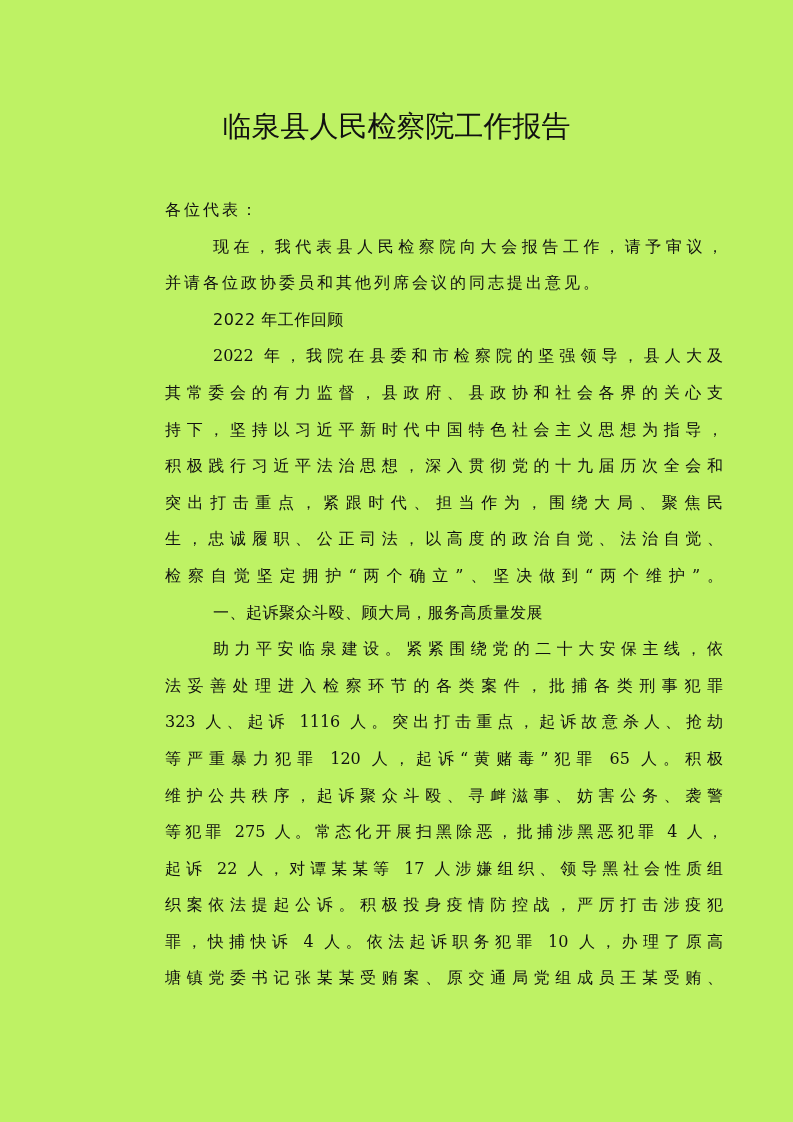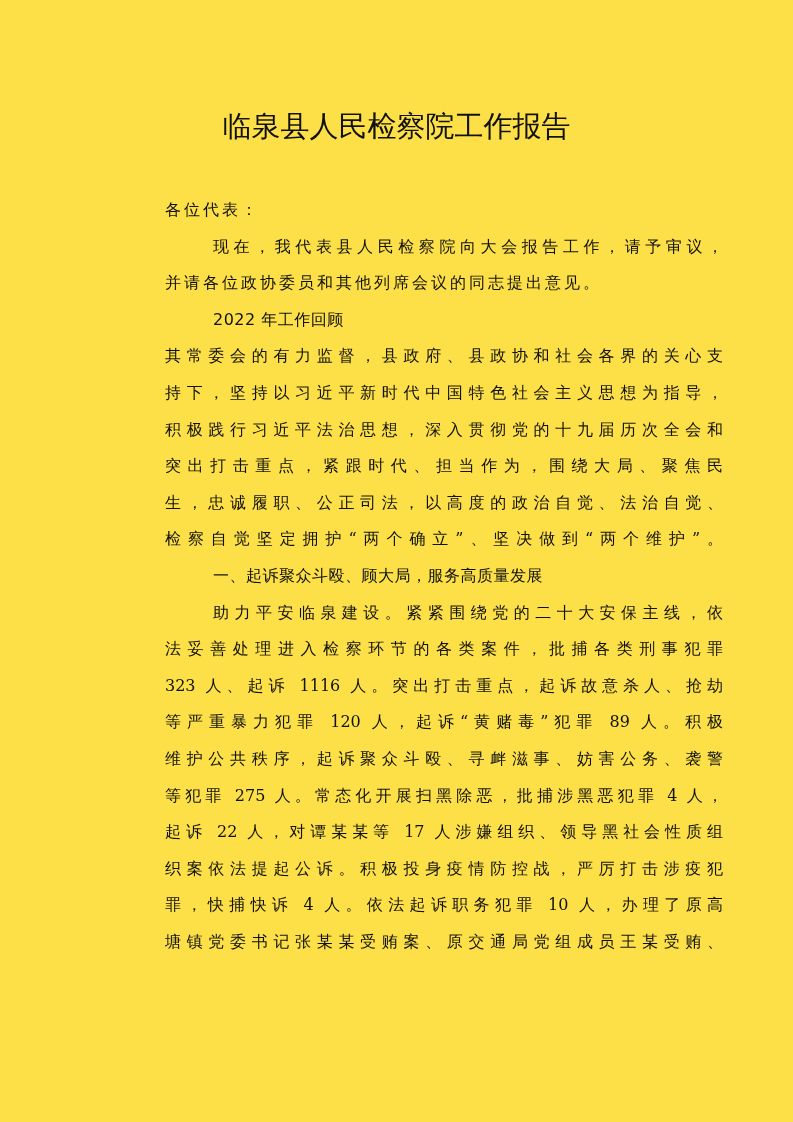--- a/index.html
+++ b/index.html
@@ -1,17 +1,17 @@
 <!DOCTYPE html>
 <html><head>
 <meta charset="utf-8">
 <style>
   html, body { margin: 0; padding: 0; background: #ffffff; }
   body { width: 793px; height: 1122px; position: relative; overflow: hidden; }
-  .page { position: absolute; left: 0; top: 0; width: 793px; height: 1122px; background: #fde047; }
+  .page { position: absolute; left: 0; top: 0; width: 793px; height: 1122px; background: #bef264; }
   .title {
     position: absolute; left: 0; top: 106px; width: 793px; text-align: center;
     font-family: "DejaVu Serif", "Liberation Serif", serif;
     font-size: 29px; line-height: 40px; color: #111; letter-spacing: 0px;
   }
   .body {
     position: absolute; left: 118px; top: 192px; width: 558px;
     font-family: "DejaVu Serif", "Liberation Serif", serif;
     font-size: 16px; color: #111; margin-left: 47px;
   }
@@ -27,31 +27,32 @@
 </head>
 <body>
 
 <div class="page">
   <div class="title">临泉县人民检察院工作报告</div>
   <div class="body" id="doc-body">
     <div class="line left">各位代表：</div>
   <div class="line indent">现在，我代表县人民检察院向大会报告工作，请予审议，</div>
       <div class="line left">并请各位政协委员和其他列席会议的同志提出意见。</div>
       <div class="line indent bold left">2022 年工作回顾</div>
+      <div class="line indent">2022 年，我院在县委和市检察院的坚强领导，县人大及</div>
       <div class="line">其常委会的有力监督，县政府、县政协和社会各界的关心支</div>
       <div class="line">持下，坚持以习近平新时代中国特色社会主义思想为指导，</div>
       <div class="line">积极践行习近平法治思想，深入贯彻党的十九届历次全会和</div>
       <div class="line">突出打击重点，紧跟时代、担当作为，围绕大局、聚焦民</div>
       <div class="line">生，忠诚履职、公正司法，以高度的政治自觉、法治自觉、</div>
       <div class="line">检察自觉坚定拥护“两个确立”、坚决做到“两个维护”。</div>
       <div class="line indent bold left">一、起诉聚众斗殴、顾大局，服务高质量发展</div>
       <div class="line indent">助力平安临泉建设。紧紧围绕党的二十大安保主线，依</div>
       <div class="line">法妥善处理进入检察环节的各类案件，批捕各类刑事犯罪</div>
       <div class="line">323 人、起诉 1116 人。突出打击重点，起诉故意杀人、抢劫</div>
-      <div class="line">等严重暴力犯罪 120 人，起诉“黄赌毒”犯罪 89 人。积极</div>
+      <div class="line">等严重暴力犯罪 120 人，起诉“黄赌毒”犯罪 65 人。积极</div>
       <div class="line">维护公共秩序，起诉聚众斗殴、寻衅滋事、妨害公务、袭警</div>
       <div class="line">等犯罪 275 人。常态化开展扫黑除恶，批捕涉黑恶犯罪 4 人，</div>
       <div class="line">起诉 22 人，对谭某某等 17 人涉嫌组织、领导黑社会性质组</div>
       <div class="line">织案依法提起公诉。积极投身疫情防控战，严厉打击涉疫犯</div>
       <div class="line">罪，快捕快诉 4 人。依法起诉职务犯罪 10 人，办理了原高</div>
       <div class="line">塘镇党委书记张某某受贿案、原交通局党组成员王某受贿、</div>
     </div>
 </div>
 
 </body></html>

